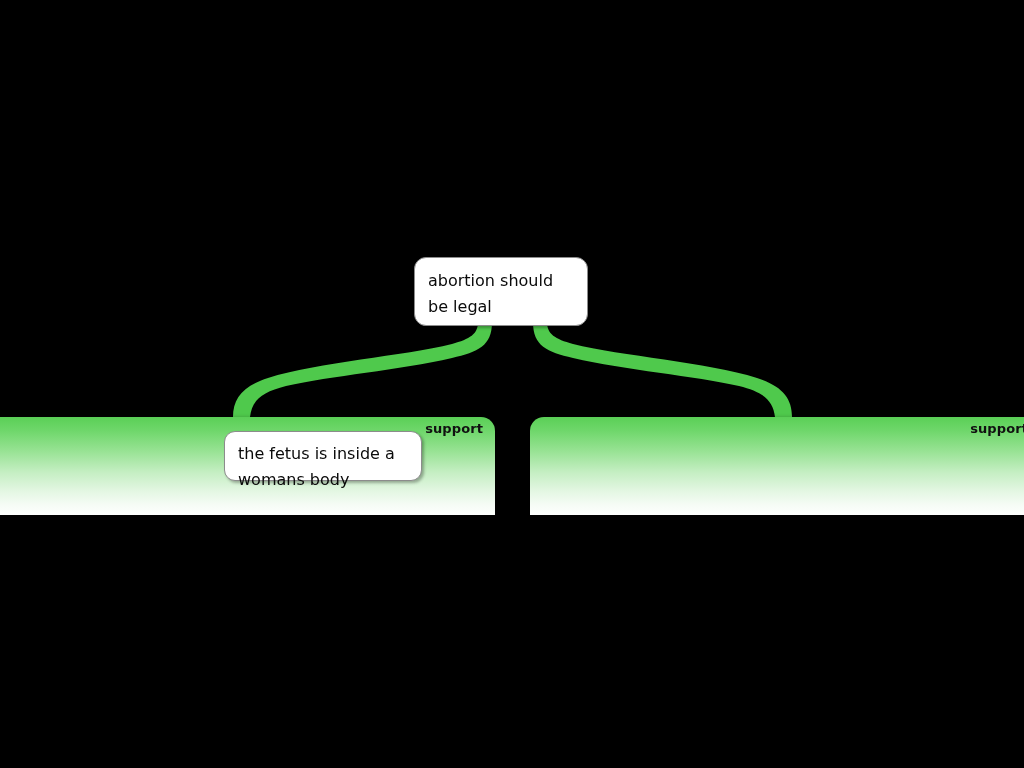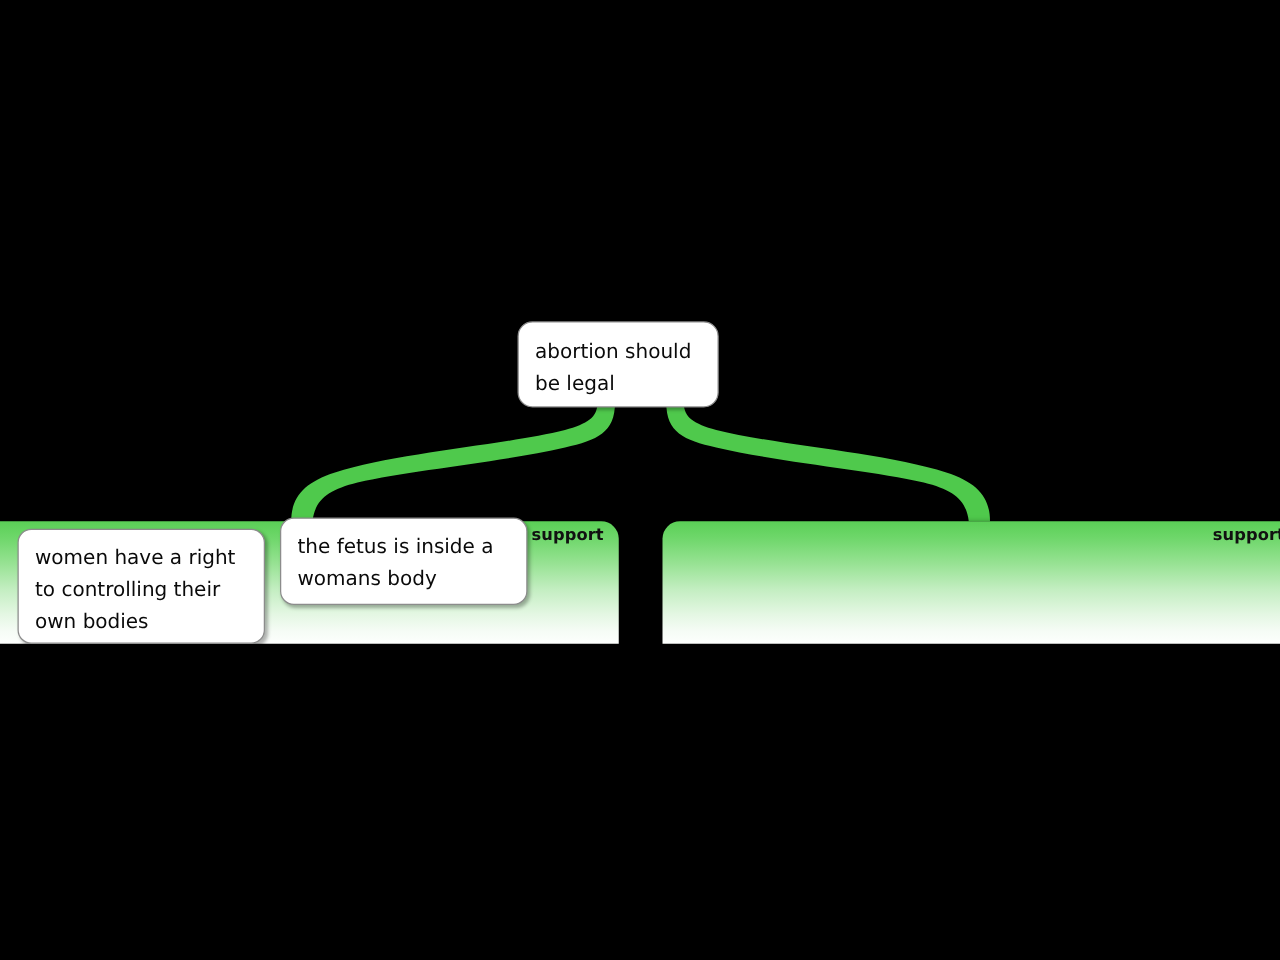--- a/index.html
+++ b/index.html
@@ -87,39 +87,39 @@
     box-shadow: 2px 2px 3px rgba(0,0,0,0.30);
     padding: 9px 12px 9px 13px;
     font-size: 16px;
     line-height: 25.5px;
     color: #0A0A0A;
   }
 
   .root-claim {
     left: 414px;
     top: 257px;
-    width: 161px;
+    width: 174px;
     height: 69px;
     z-index: 3;
     border-radius: 12px;
     padding: 10px 13px;
   }
 
   
   .premise { z-index: 3; }
 
   .premise-3line {
     width: 198px;
     height: 92px;
     top: 423px;
   }
   .premise-2line {
     width: 198px;
-    height: 70px;
-    top: 414px;
+    height: 50px;
+    top: 431px;
   }
 
   .p1 { left: 14px; }
   .p2 { left: 224px; }
   .p3 { left: 544px; }
   .p4 { left: 754px; }
 
   .claim-text {
     display: block;
     white-space: pre-line;
@@ -154,23 +154,20 @@
   </div>
 
   <div class="group group-right">
     <span class="group-label">support</span>
   </div>
 
   <div class="claim root-claim">
     <span class="claim-text">abortion should be legal</span>
   </div>
 
-  <div class="claim premise premise-3line p1">
-    <span class="claim-text">women have a right to controlling their own bodies</span>
-  </div>
 
   <div class="claim premise premise-2line p2">
     <span class="claim-text">the fetus is inside a womans body</span>
   </div>
 
 
 
 </div>
 
 </body></html>

